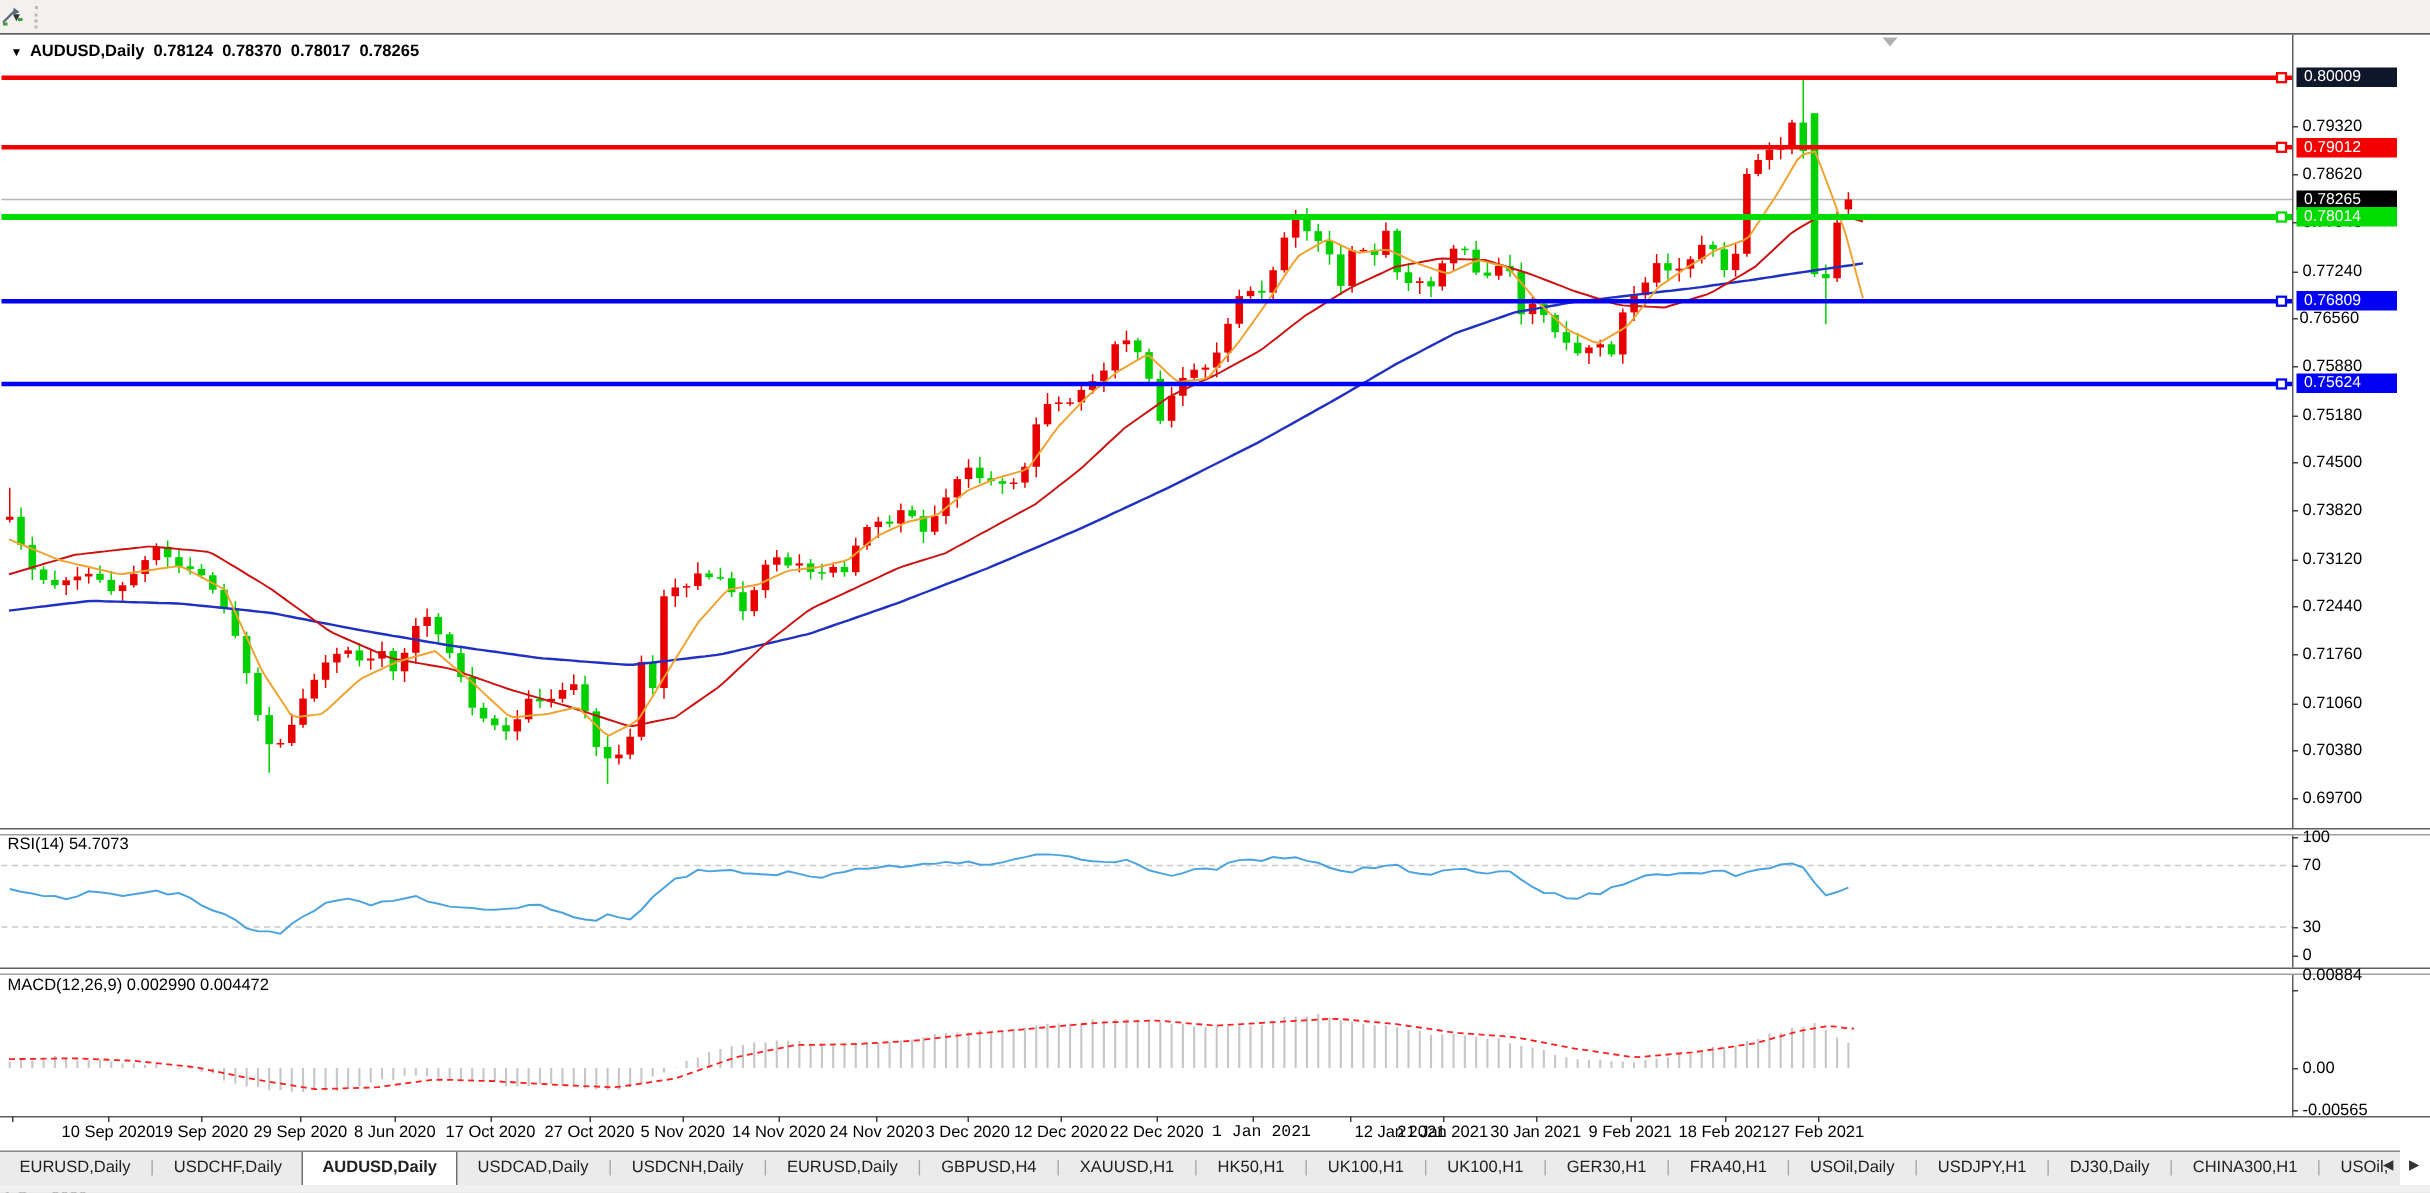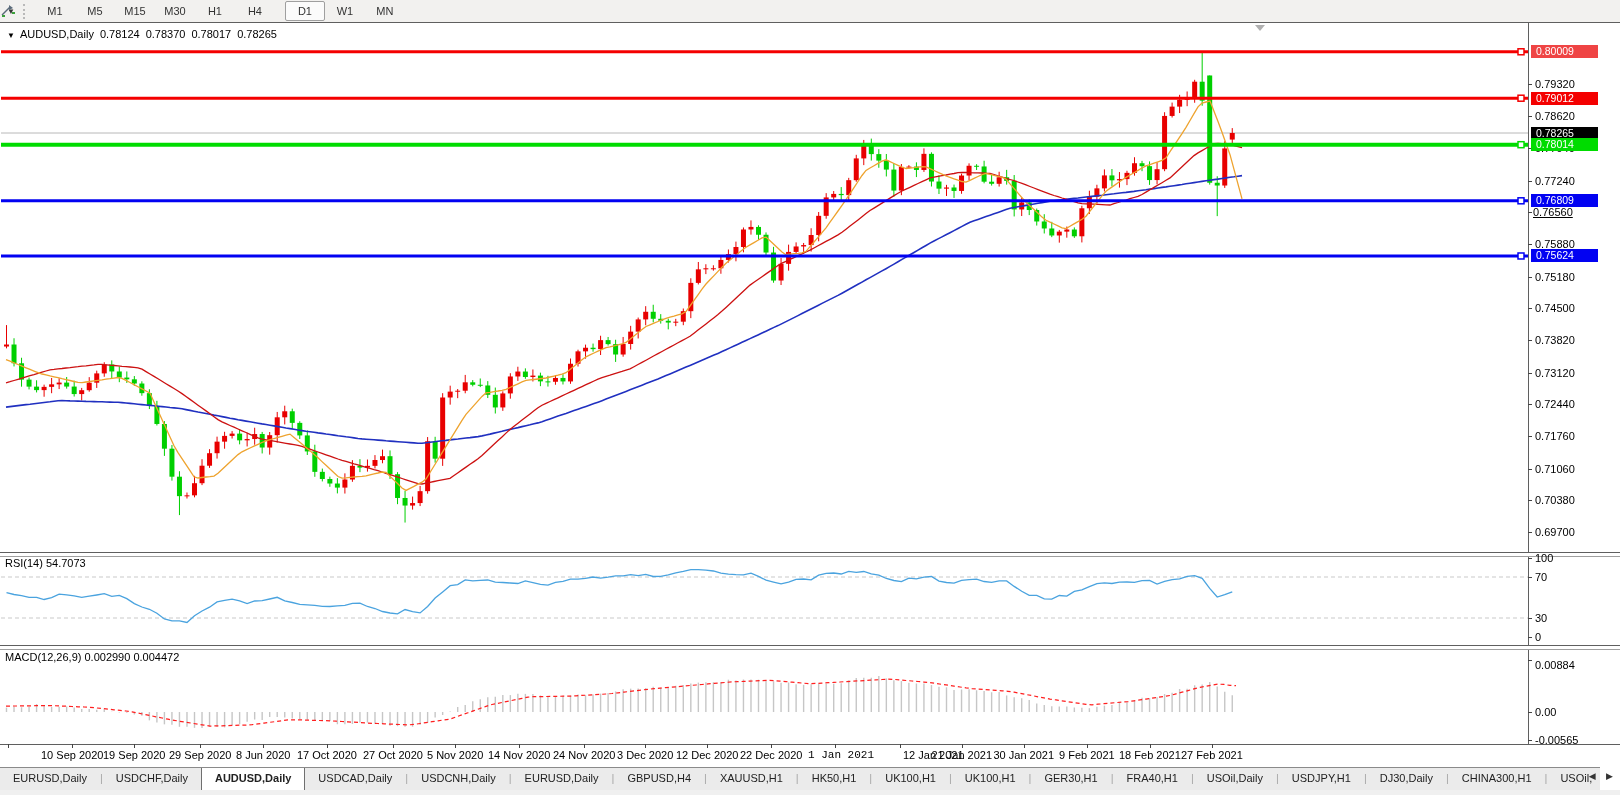--- a/index.html
+++ b/index.html
@@ -14,21 +14,21 @@
           border:1px solid transparent;border-radius:2px;cursor:default;}
   .tf-btn.active{background:#fbfbfb;border:1px solid #9f9f9f;}
   .tb-sep{width:1px;height:16px;background:#c3c3c3;margin:0 5px;}
   .caret{font-size:8px;color:#333;margin-left:3px;}
   
   .panel-sep{position:absolute;left:0;width:1620px;height:3px;background:#fff;
              border-top:1px solid #5f5f5f;border-bottom:1px solid #9f9f9f;}
   #frame-top{position:absolute;left:0;top:22px;width:1620px;height:1px;background:#5f5f5f;}
   #axis-vline{position:absolute;left:1528px;top:23px;width:1px;height:721px;background:#5f5f5f;}
   #date-hline{position:absolute;left:0;top:744px;width:1620px;height:1px;background:#5f5f5f;}
-  #chart-title{position:absolute;left:7px;top:28px;font-weight:normal;white-space:nowrap;}
+  #chart-title{position:absolute;left:7px;top:28px;font-weight:bold;white-space:nowrap;}
   #chart-title .tri{font-size:8px;margin-right:5px;}
   #chart-title span{margin-right:6px;}
   .axis-lab{position:absolute;color:#000;white-space:nowrap;}
   .tick-dash{position:absolute;width:4px;height:1px;background:#444;}
   .price-tag{position:absolute;left:1531px;width:62px;height:13px;color:#fff;
              font-size:10.5px;line-height:13px;padding-left:5px;}
   .pane-label{position:absolute;left:5px;color:#000;}
   svg{position:absolute;left:0;}
   
   .date-lab{position:absolute;top:749px;color:#000;}
@@ -52,21 +52,20 @@
     <span class="tool-icon-wrap">
       <svg width="18" height="14">
         <line x1="2" y1="11" x2="10" y2="3" stroke="#5a6a7a" stroke-width="1.5"></line>
         <polygon points="9,1 13,4 9,6" fill="#5a6a7a"></polygon>
         <rect x="2" y="11" width="3" height="2" fill="#3aa03a"></rect>
         <rect x="12" y="8" width="3" height="2" fill="#3aa03a"></rect>
       </svg>
       <span class="caret">▼</span>
     </span>
     <span class="drag-handle"></span>
-    <span id="tf-buttons"><span class="tf-btn">M1</span><span class="tf-btn">M5</span><span class="tf-btn">M15</span><span class="tf-btn">M30</span><span class="tf-btn">H1</span><span class="tf-btn">H4</span><span class="tb-sep"></span><span class="tf-btn active">D1</span><span class="tf-btn">W1</span><span class="tf-btn">MN</span><span class="tb-sep"></span></span>
   </div>
 
   <div id="frame-top"></div>
   <div id="axis-vline"></div>
   <div id="date-hline"></div>
   <div class="panel-sep" style="top:552px"></div>
   <div class="panel-sep" style="top:645px"></div>
 
   <div id="chart-title">
     <span class="tri">▼</span><span>AUDUSD,Daily</span><span>0.78124</span><span>0.78370</span><span>0.78017</span><span>0.78265</span>
@@ -425,21 +424,21 @@
       </svg>
       <div class="tick-dash" style="left: 1528px; top: 83.8686px;"></div>
       <div class="axis-lab" style="left: 1535px; top: 77.8686px;">0.79320</div>
       <div class="tick-dash" style="left: 1528px; top: 116.468px;"></div>
       <div class="axis-lab" style="left: 1535px; top: 110.468px;">0.78620</div>
       <div class="tick-dash" style="left: 1528px; top: 148.135px;"></div>
       <div class="axis-lab" style="left: 1535px; top: 142.135px;">0.77940</div>
       <div class="tick-dash" style="left: 1528px; top: 180.734px;"></div>
       <div class="axis-lab" style="left: 1535px; top: 174.734px;">0.77240</div>
       <div class="tick-dash" style="left: 1528px; top: 212.402px;"></div>
-      <div class="axis-lab" style="left: 1533px; top: 206.402px; text-decoration: underline;">0.76560</div>
+      <div class="axis-lab" style="left: 1533px; top: 206.402px;">0.76560</div>
       <div class="tick-dash" style="left: 1528px; top: 244.069px;"></div>
       <div class="axis-lab" style="left: 1535px; top: 238.069px;">0.75880</div>
       <div class="tick-dash" style="left: 1528px; top: 276.668px;"></div>
       <div class="axis-lab" style="left: 1535px; top: 270.668px;">0.75180</div>
       <div class="tick-dash" style="left: 1528px; top: 308.336px;"></div>
       <div class="axis-lab" style="left: 1535px; top: 302.336px;">0.74500</div>
       <div class="tick-dash" style="left: 1528px; top: 340.004px;"></div>
       <div class="axis-lab" style="left: 1535px; top: 334.004px;">0.73820</div>
       <div class="tick-dash" style="left: 1528px; top: 372.603px;"></div>
       <div class="axis-lab" style="left: 1535px; top: 366.603px;">0.73120</div>
@@ -447,21 +446,21 @@
       <div class="axis-lab" style="left: 1535px; top: 398.27px;">0.72440</div>
       <div class="tick-dash" style="left: 1528px; top: 435.938px;"></div>
       <div class="axis-lab" style="left: 1535px; top: 429.938px;">0.71760</div>
       <div class="tick-dash" style="left: 1528px; top: 468.537px;"></div>
       <div class="axis-lab" style="left: 1535px; top: 462.537px;">0.71060</div>
       <div class="tick-dash" style="left: 1528px; top: 500.204px;"></div>
       <div class="axis-lab" style="left: 1535px; top: 494.204px;">0.70380</div>
       <div class="tick-dash" style="left: 1528px; top: 531.872px;"></div>
       <div class="axis-lab" style="left: 1535px; top: 525.872px;">0.69700</div>
       <div class="price-tag" style="top: 126.5px; background: rgb(0, 0, 0);">0.78265</div>
-      <div class="price-tag" style="top: 45.2819px; background: #ef4444;">0.80009</div>
+      <div class="price-tag" style="top: 45.2819px; background: #0f172a;">0.80009</div>
       <div class="price-tag" style="top: 91.7122px; background: rgb(244, 0, 0);">0.79012</div>
       <div class="price-tag" style="top: 138.189px; background: rgb(0, 220, 0);">0.78014</div>
       <div class="price-tag" style="top: 194.306px; background: rgb(2, 2, 242);">0.76809</div>
       <div class="price-tag" style="top: 249.491px; background: rgb(2, 2, 242);">0.75624</div>
       <svg width="1620" height="646" style="top: 0px;">
         <line x1="1" y1="577" x2="1528" y2="577" stroke="#c9c9c9" stroke-width="1" stroke-dasharray="4 3"></line>
         <line x1="1" y1="618" x2="1528" y2="618" stroke="#c9c9c9" stroke-width="1" stroke-dasharray="4 3"></line>
         <polyline points="6.5,592.7 14.02,594.5 21.54,595.7 29.06,597.4 36.58,597.3 44.099999999999994,599.5 51.62,597.6 59.14,594.2 66.66,594.8 74.17999999999999,595.8 81.69999999999999,597.3 89.22,596.2 96.74,595.0 104.25999999999999,593.7 111.78,596.3 119.3,595.4 126.82,598.6 134.33999999999997,603.6 141.85999999999999,607.0 149.38,609.3 156.89999999999998,613.3 164.42,618.9 171.94,620.8 179.45999999999998,620.9 186.98,622.5 194.5,615.8 202.01999999999998,611.0 209.54,607.2 217.06,601.9 224.57999999999998,600.3 232.1,599.1 239.61999999999998,600.8 247.14,603.6 254.66,601.0 262.17999999999995,600.6 269.7,599.0 277.21999999999997,597.3 284.74,600.9 292.26,602.5 299.78,604.4 307.29999999999995,604.9 314.82,605.3 322.34,606.3 329.85999999999996,606.5 337.38,605.9 344.9,605.4 352.41999999999996,603.3 359.94,603.2 367.46,606.5 374.97999999999996,608.5 382.5,611.5 390.02,613.0 397.53999999999996,613.8 405.06,609.5 412.58,611.6 420.09999999999997,612.9 427.62,606.5 435.14,598.0 442.65999999999997,591.9 450.17999999999995,585.7 457.7,584.6 465.21999999999997,579.9 472.73999999999995,580.9 480.26,580.3 487.78,580.0 495.29999999999995,582.2 502.82,582.5 510.34,583.0 517.8599999999999,583.5 525.38,580.9 532.9,582.6 540.42,584.4 547.9399999999999,585.2 555.4599999999999,582.4 562.98,581.3 570.5,579.2 578.02,579.2 585.54,578.3 593.06,577.0 600.5799999999999,578.1 608.0999999999999,577.2 615.62,575.8 623.14,575.9 630.66,574.6 638.18,575.7 645.6999999999999,574.4 653.2199999999999,576.5 660.74,576.3 668.26,574.9 675.78,572.9 683.3,571.4 690.8199999999999,569.7 698.3399999999999,569.6 705.86,570.1 713.38,571.0 720.9,573.2 728.42,574.2 735.9399999999999,574.6 743.4599999999999,574.8 750.9799999999999,573.1 758.5,576.3 766.02,580.2 773.54,582.1 781.06,583.9 788.5799999999999,582.1 796.0999999999999,579.4 803.62,579.0 811.14,579.9 818.66,575.2 826.18,573.4 833.6999999999999,573.0 841.2199999999999,574.0 848.74,571.3 856.26,572.3 863.78,571.5 871.3,573.9 878.8199999999999,575.2 886.3399999999999,578.5 893.8599999999999,580.5 901.38,581.7 908.9,578.2 916.42,578.8 923.9399999999999,577.1 931.4599999999999,576.5 938.9799999999999,581.1 946.5,582.5 954.02,583.1 961.54,580.4 969.06,579.6 976.5799999999999,579.2 984.0999999999999,581.5 991.6199999999999,582.4 999.14,580.9 1006.66,580.9 1014.18,586.4 1021.6999999999999,591.3 1029.2199999999998,595.3 1036.74,595.4 1044.26,598.8 1051.78,599.2 1059.3,595.5 1066.82,596.1 1074.34,591.4 1081.86,589.8 1089.3799999999999,586.7 1096.8999999999999,583.7 1104.4199999999998,582.9 1111.9399999999998,583.5 1119.46,582.2 1126.98,582.0 1134.5,582.3 1142.02,580.6 1149.54,580.5 1157.06,584.1 1164.58,581.4 1172.1,579.7 1179.62,578.8 1187.1399999999999,576.3 1194.6599999999999,575.7 1202.1799999999998,578.4 1209.6999999999998,588.4 1217.22,597.0 1224.74,594.7 1232.26,591.8" fill="none" stroke="#4aa3df" stroke-width="1.3"></polyline>
       </svg>
       <div class="tick-dash" style="left: 1528px; top: 558px;"></div>
@@ -635,21 +634,21 @@
           <line x1="1194.6599999999999" y1="712" x2="1194.6599999999999" y2="685.2447305637861" stroke="#c6c6c6" stroke-width="1.4"></line>
           <line x1="1202.1799999999998" y1="712" x2="1202.1799999999998" y2="684.5726281504801" stroke="#c6c6c6" stroke-width="1.4"></line>
           <line x1="1209.6999999999998" y1="712" x2="1209.6999999999998" y2="682.0331383923183" stroke="#c6c6c6" stroke-width="1.4"></line>
           <line x1="1217.22" y1="712" x2="1217.22" y2="686.6237025288066" stroke="#c6c6c6" stroke-width="1.4"></line>
           <line x1="1224.74" y1="712" x2="1224.74" y2="691.6518100068587" stroke="#c6c6c6" stroke-width="1.4"></line>
           <line x1="1232.26" y1="712" x2="1232.26" y2="695.1912873696845" stroke="#c6c6c6" stroke-width="1.4"></line>
         </g>
         <polyline points="6,706.1 12,706.0 18,706.0 24,705.9 30,705.8 36,705.7 42,705.6 48,705.6 54,705.7 60,706.0 66,706.2 72,706.5 78,706.8 84,707.0 90,707.3 96,707.9 102,708.5 108,709.1 114,709.8 120,710.4 126,711.0 132,711.8 138,713.1 144,714.3 150,715.5 156,716.8 162,718.0 168,719.2 174,720.3 180,721.3 186,722.2 192,723.2 198,724.2 204,725.1 210,726.1 216,725.9 222,725.8 228,725.6 234,725.4 240,725.2 246,725.1 252,724.7 258,723.9 264,723.1 270,722.3 276,721.5 282,720.7 288,719.9 294,719.8 300,719.9 306,720.1 312,720.3 318,720.5 324,720.6 330,720.8 336,721.2 342,721.5 348,721.9 354,722.2 360,722.6 366,722.9 372,723.3 378,723.5 384,723.8 390,724.1 396,724.3 402,724.6 408,724.9 414,724.4 420,723.5 426,722.6 432,721.7 438,720.8 444,719.9 450,719.1 456,716.9 462,714.8 468,712.7 474,710.6 480,708.5 486,706.4 492,704.5 498,703.3 504,702.1 510,700.8 516,699.6 522,698.4 528,697.1 534,696.6 540,696.6 546,696.5 552,696.4 558,696.3 564,696.2 570,696.1 576,695.8 582,695.4 588,695.1 594,694.7 600,694.4 606,694.0 612,693.5 618,692.8 624,692.1 630,691.4 636,690.7 642,690.0 648,689.3 654,688.7 660,688.2 666,687.6 672,687.1 678,686.6 684,686.1 690,685.5 696,685.0 702,684.5 708,683.9 714,683.4 720,682.9 726,682.4 732,681.9 738,681.6 744,681.4 750,681.1 756,680.9 762,680.6 768,680.3 774,680.6 780,681.1 786,681.6 792,682.2 798,682.7 804,683.2 810,683.8 816,683.4 822,683.1 828,682.7 834,682.4 840,682.0 846,681.6 852,681.3 858,680.9 864,680.6 870,680.2 876,679.9 882,679.5 888,679.2 894,679.4 900,679.9 906,680.5 912,681.0 918,681.5 924,682.1 930,682.6 936,683.5 942,684.4 948,685.2 954,686.1 960,687.0 966,687.9 972,688.6 978,689.1 984,689.5 990,689.9 996,690.4 1002,690.8 1008,691.3 1014,692.2 1020,693.3 1026,694.5 1032,695.6 1038,696.8 1044,697.9 1050,699.1 1056,699.9 1062,700.8 1068,701.7 1074,702.6 1080,703.5 1086,704.4 1092,704.8 1098,704.2 1104,703.7 1110,703.2 1116,702.6 1122,702.1 1128,701.6 1134,700.8 1140,699.9 1146,699.1 1152,698.2 1158,697.3 1164,696.4 1170,695.5 1176,693.9 1182,692.2 1188,690.6 1194,688.9 1200,687.3 1206,686.2 1212,685.2 1218,684.1 1224,684.4 1230,685.4 1236,685.7" fill="none" stroke="#ff1f1f" stroke-width="1.2" stroke-dasharray="4 3"></polyline>
       </svg>
       <div class="tick-dash" style="left: 1528px; top: 660.003px;"></div>
-      <div class="axis-lab" style="left: 1535px; top: 659px;">0.00884</div>
+      <div class="axis-lab" style="left: 1535px; top: 644px;">0.00884</div>
       <div class="tick-dash" style="left: 1528px; top: 712px;"></div>
       <div class="axis-lab" style="left: 1535px; top: 706px;">0.00</div>
       <div class="tick-dash" style="left: 1528px; top: 740px;"></div>
       <div class="axis-lab" style="left: 1535px; top: 734px;">-0.00565</div>
       <div class="date-tick" style="left: 8px;"></div>
       <div class="date-lab" style="left: 2px; margin-top: 44px;">1 Sep 2020</div>
       <div class="date-tick" style="left: 72px;"></div>
       <div class="date-lab" style="left: 41px;">10 Sep 2020</div>
       <div class="date-tick" style="left: 134px;"></div>
       <div class="date-lab" style="left: 103px;">19 Sep 2020</div>

